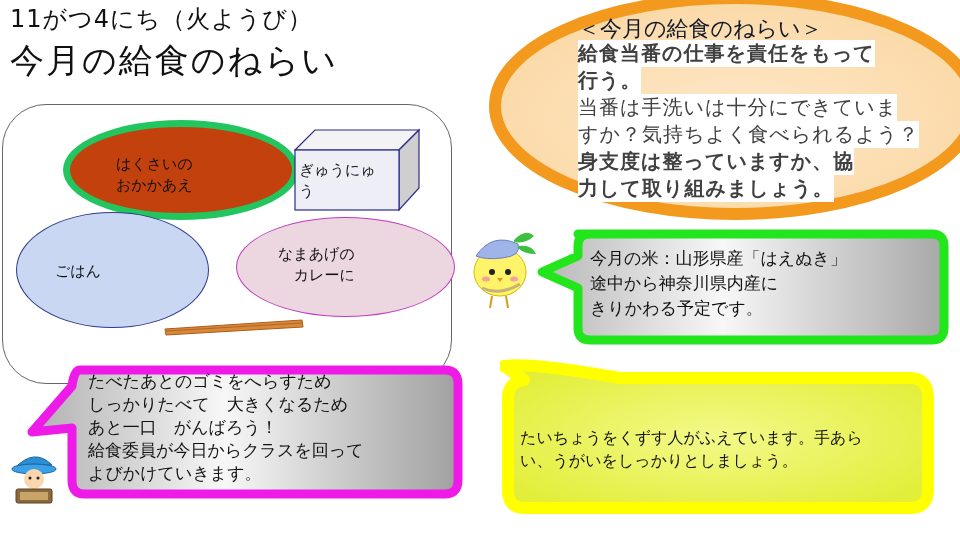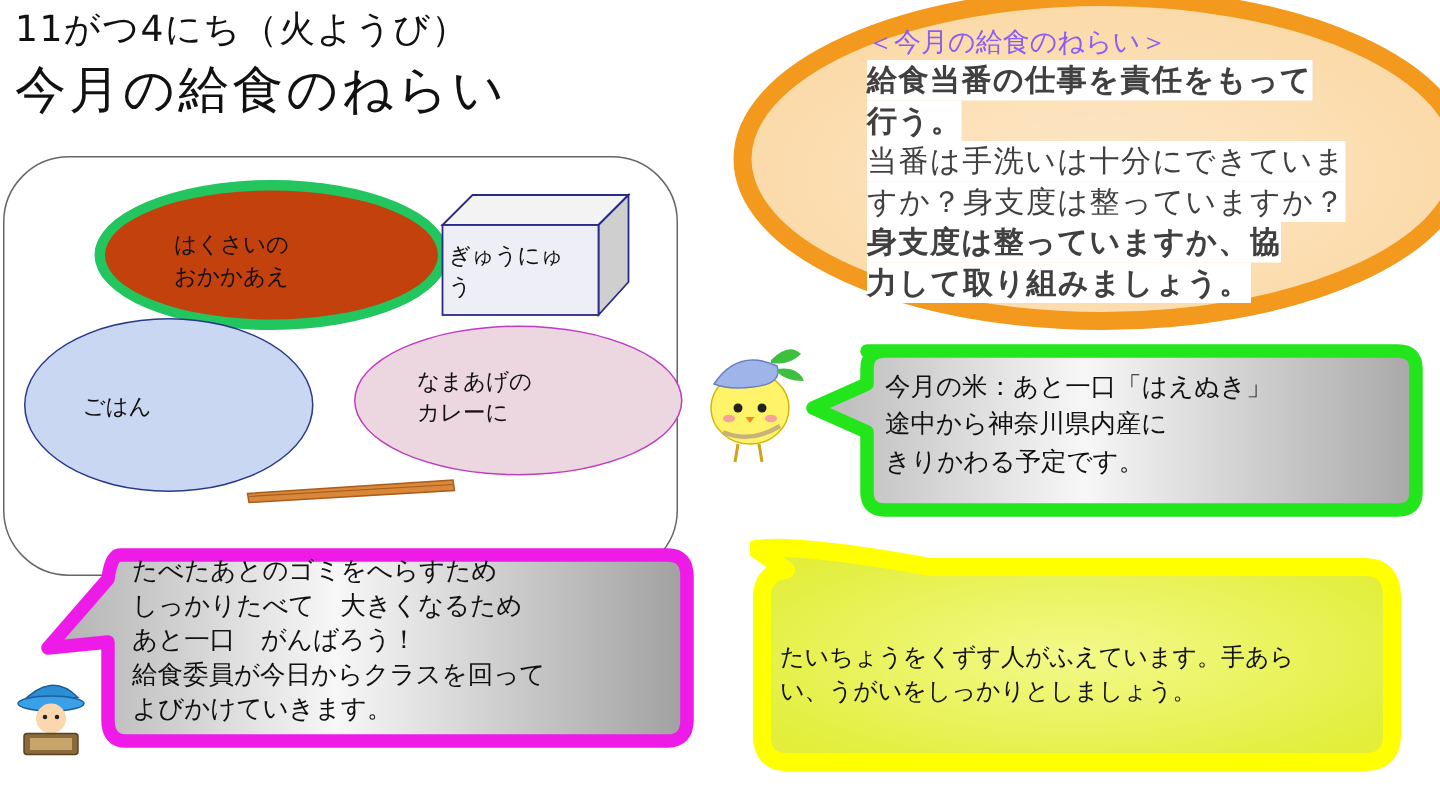--- a/index.html
+++ b/index.html
@@ -13,35 +13,35 @@
   .page-title { left: 10px; top: 38px; font-size: 34px; line-height: 44px; letter-spacing: 2px; white-space: nowrap; }
 
   
   .tray { left: 2px; top: 104px; width: 450px; height: 280px; border: 1px solid #666; border-radius: 44px; background: #fff; }
   .dish { position: absolute; border-radius: 50%; font-size: 15px; line-height: 21px; }
   .dish .txt { position: absolute; white-space: pre-line; }
   .dish-hakusai { left: 63px; top: 120px; width: 236px; height: 100px; background: #c2410c; border: 7px solid #22c55e; font-family: Liberation Serif, serif; }
   .dish-hakusai .txt { left: 46px; top: 27px; }
   .dish-gohan { left: 16px; top: 212px; width: 193px; height: 116px; background: #c9d7f2; border: 1px solid #2a3a8a; }
   .dish-gohan .txt { left: 38px; top: 48px; }
-  .dish-namaage { left: 236px; top: 217px; width: 219px; height: 100px; background: #ecd6df; border: 1px solid #c03cc0; }
+  .dish-namaage { left: 236px; top: 217px; width: 219px; height: 100px; background: #ecd6df; border: 1px solid #c03cc0; text-align: right; }
   .dish-namaage .txt { left: 41px; top: 26px; }
 
   
   .milk { left: 293px; top: 128px; width: 128px; height: 84px; }
   .milk svg { position: absolute; left: 0; top: 0; }
   .milk .txt { position: absolute; left: 6px; top: 32px; width: 96px; text-align: left; font-size: 15px; line-height: 21px; white-space: pre-line; }
 
   
   .chopsticks { left: 163px; top: 318px; width: 142px; height: 18px; }
 
   
   .goal-ellipse { left: 485px; top: -6px; width: 500px; height: 235px; }
   .goal-text { left: 578px; top: 18px; width: 370px; }
-  .goal-heading { font-size: 18px; line-height: 22px; color: #8b5cf6; white-space: nowrap; }
+  .goal-heading { font-size: 22px; line-height: 22px; color: #0f172a; white-space: nowrap; }
   .goal-line { display: inline-block; background: #ffffff; font-size: 20px; line-height: 27px; color: #404040; white-space: nowrap; letter-spacing: 1px; }
   .goal-line.bold { font-weight: bold; }
 
   
   .rice-bubble { left: 536px; top: 228px; width: 414px; height: 118px; }
   .rice-text { left: 590px; top: 246px; font-size: 17px; line-height: 25px; white-space: pre-line; }
 
   
   .waste-bubble { left: 20px; top: 362px; width: 445px; height: 142px; }
   .waste-text { left: 88px; top: 370px; font-size: 17px; line-height: 23px; white-space: pre-line; }
@@ -96,36 +96,36 @@
       <stop offset="100%" stop-color="#fbd8a4"></stop>
     </radialGradient>
   </defs>
   <ellipse cx="250" cy="112" rx="240" ry="108" fill="url(#gfill)" stroke="#f39a1e" stroke-width="12"></ellipse>
 </svg>
 <div class="abs goal-text">
   <div class="goal-heading">＜今月の給食のねらい＞</div>
   <div><span class="goal-line bold">給食当番の仕事を責任をもって</span></div>
   <div><span class="goal-line bold">行う。</span></div>
   <div><span class="goal-line">当番は手洗いは十分にできていま</span></div>
-  <div><span class="goal-line">すか？身支度は整っていますか？</span></div>
+  <div><span class="goal-line">すか？気持ちよく食べられるよう？</span></div>
   <div><span class="goal-line bold">身支度は整っていますか、協</span></div>
   <div><span class="goal-line bold">力して取り組みましょう。</span></div>
 </div>
 
 <svg class="abs rice-bubble" viewBox="0 0 414 118">
   <defs>
     <linearGradient id="greyg" x1="0" y1="0" x2="1" y2="0">
       <stop offset="0%" stop-color="#b8b8b8"></stop>
       <stop offset="45%" stop-color="#f7f7f7"></stop>
       <stop offset="100%" stop-color="#a8a8a8"></stop>
     </linearGradient>
   </defs>
   <path d="M42,6 H396 Q408,6 408,18 V100 Q408,112 396,112 H54 Q42,112 42,100 V60 L6,44 L42,28 V18 Q42,6 54,6 Z" fill="url(#greyg)" stroke="#22e51c" stroke-width="9" stroke-linejoin="round"></path>
 </svg>
-<div class="abs rice-text">今月の米：あと一口「はえぬき」
+<div class="abs rice-text">今月の米：山形県産「はえぬき」
 途中から神奈川県内産に
 きりかわる予定です。</div>
 
 <svg class="abs chick-mascot" viewBox="0 0 82 92">
   <ellipse cx="38" cy="50" rx="26" ry="24" fill="#fff36a" stroke="#d4b800" stroke-width="1"></ellipse>
   <path d="M14,34 Q30,10 56,22 Q60,34 40,36 Q24,38 14,34 Z" fill="#9fb4e8" stroke="#6b7fc0" stroke-width="1"></path>
   <path d="M52,18 Q64,6 72,14 Q64,22 52,20 Z" fill="#3fbf3f"></path>
   <path d="M56,24 Q70,22 74,32 Q62,32 56,26 Z" fill="#3fbf3f"></path>
   <circle cx="30" cy="50" r="3" fill="#222"></circle>
   <circle cx="46" cy="50" r="3" fill="#222"></circle>

